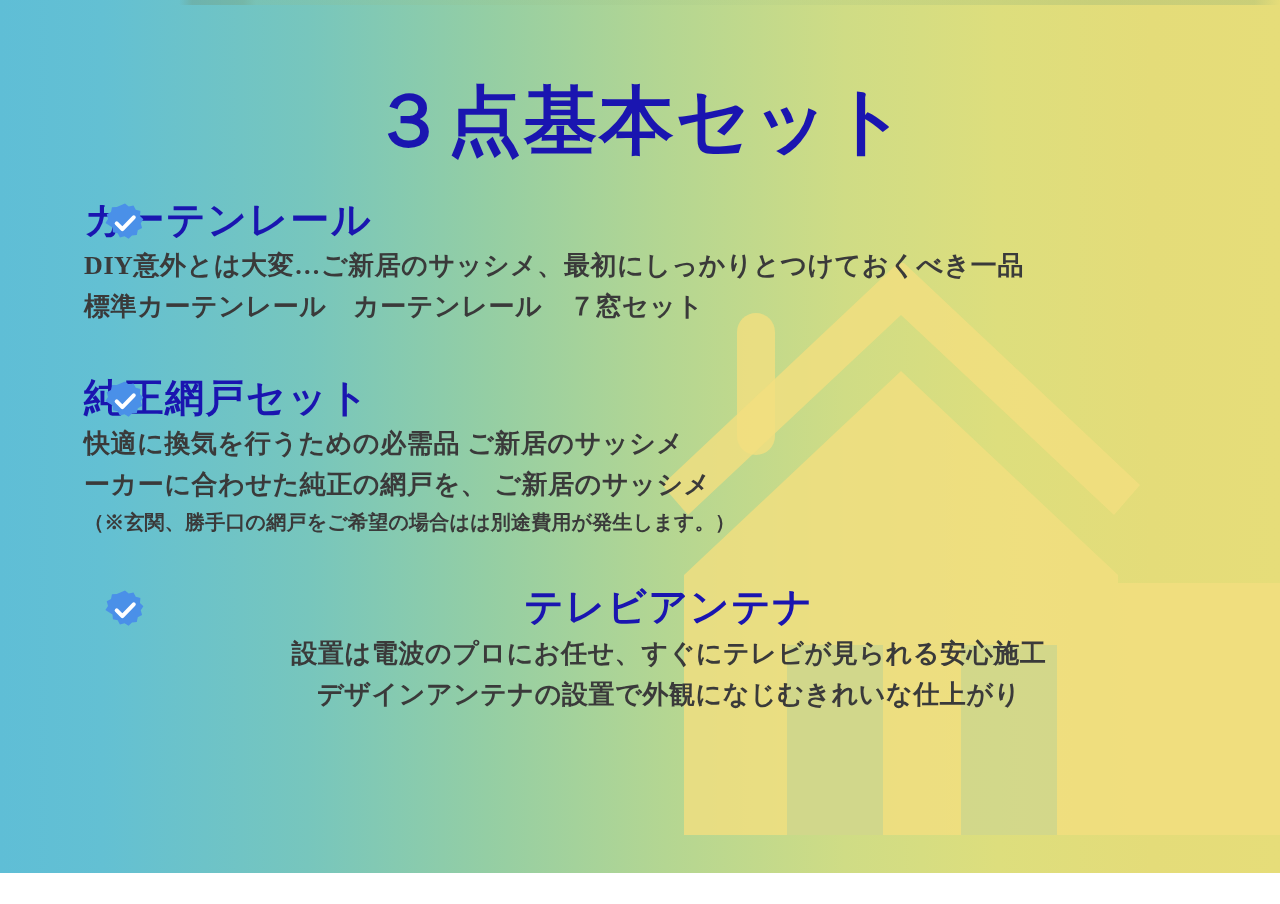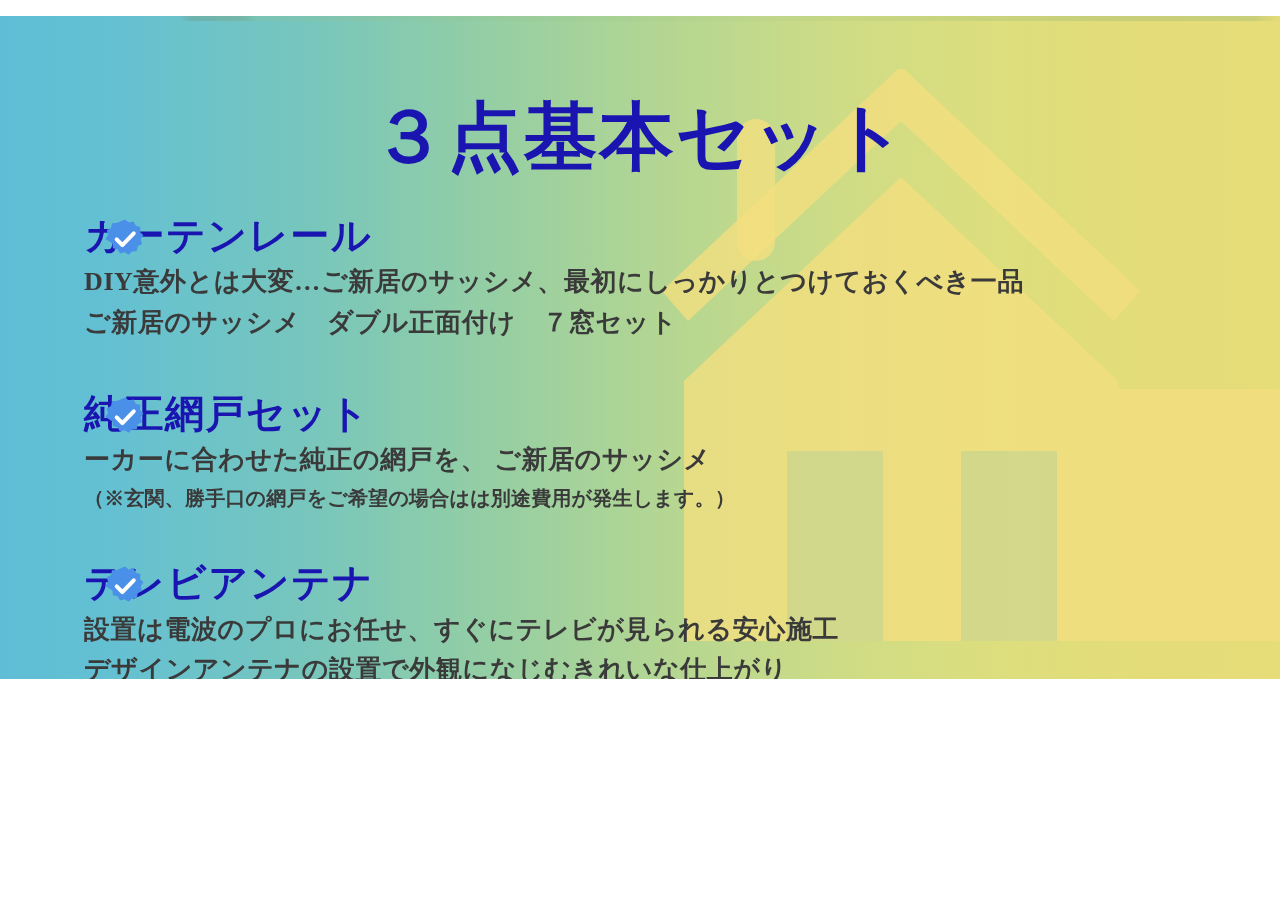--- a/index.html
+++ b/index.html
@@ -10,33 +10,32 @@
   body {
     width: 1280px;
     height: 904px;
     overflow: hidden;
     font-family: "DejaVu Sans", "Liberation Sans", sans-serif;
   }
 
   .poster {
     position: relative;
     width: 1280px;
-    height: 663px;
+    height: 873px;
     overflow: hidden;
     background: linear-gradient(90deg,
         #5fbed6 0%,
         #63c0d3 8%,
         #77c6bd 24%,
         #94ceA4 38%,
         #b4d692 52%,
         #cfdc85 66%,
         #ddde7d 78%,
         #e4dc79 90%,
         #e6dd79 100%);
-    margin-top: 16px;
   }
 
   
   .top-strip {
     position: absolute;
     left: 0; top: 0;
     width: 100%;
     height: 5px;
     background: linear-gradient(90deg,
         rgba(90,175,185,0) 0%,
@@ -94,21 +93,21 @@
     padding: 0;
     list-style: none;
     margin-top: 36px;
   }
 
   .feature {
     position: relative;
     padding-left: 58px;
     margin-bottom: 28px;
   }
-  .feature:last-child { margin-bottom: 0; }
+  .feature:last-child { margin-bottom: 0; text-align: center; }
 
   .feature-2 { margin-top: 46px; margin-bottom: 24px; }
   .feature-3 { margin-top: 44px; }
 
   .badge-icon {
     position: absolute;
     left: 78px;
     top: 6px;
     width: 42px;
     height: 42px;
@@ -179,35 +178,36 @@
         <span class="badge-icon">
           <svg viewBox="0 0 48 48" xmlns="http://www.w3.org/2000/svg" aria-hidden="true">
             <path fill="#4a90e8" d="M24 1.6l4.3 3.5 5.4-1.1 2.6 4.9 5.3 1.5-0.5 5.5 3.9 3.9-3 4.6 1.5 5.3-4.9 2.6-1.1 5.4-5.5 0.5-3.9 3.9-4.6-3-5.3 1.5-2.6-4.9-5.4-1.1-0.5-5.5L1.6 24l3-4.6L3.1 14.1l4.9-2.6 1.1-5.4 5.5-0.5z"></path>
             <path fill="none" stroke="#ffffff" stroke-width="4.6" stroke-linecap="round" stroke-linejoin="round" d="M14.5 24.5 L21 31 L34 17.5"></path>
           </svg>
         </span>
         <div class="feature-inner" style="padding-left:0">
           <h2 class="feature-heading">カーテンレール</h2>
           <p class="feature-body">
             <span class="line">DIY意外とは大変…ご新居のサッシメ、最初にしっかりとつけておくべき一品</span>
-            <span class="line">ご新居のサッシメ　ダブル正面付け　７窓セット</span>
+            <span class="line">標準カーテンレール　カーテンレール　７窓セット</span>
           </p>
         </div>
       </li>
 
       <li class="feature feature-2">
         <span class="badge-icon">
           <svg viewBox="0 0 48 48" xmlns="http://www.w3.org/2000/svg" aria-hidden="true">
             <path fill="#4a90e8" d="M24 1.6l4.3 3.5 5.4-1.1 2.6 4.9 5.3 1.5-0.5 5.5 3.9 3.9-3 4.6 1.5 5.3-4.9 2.6-1.1 5.4-5.5 0.5-3.9 3.9-4.6-3-5.3 1.5-2.6-4.9-5.4-1.1-0.5-5.5L1.6 24l3-4.6L3.1 14.1l4.9-2.6 1.1-5.4 5.5-0.5z"></path>
             <path fill="none" stroke="#ffffff" stroke-width="4.6" stroke-linecap="round" stroke-linejoin="round" d="M14.5 24.5 L21 31 L34 17.5"></path>
           </svg>
         </span>
         <div class="feature-inner" style="padding-left:0">
           <h2 class="feature-heading">純正網戸セット</h2>
           <p class="feature-body">
+            <span class="line">快適に換気を行うための必需品 ご新居のサッシメ</span>
             <span class="line">ーカーに合わせた純正の網戸を、 ご新居のサッシメ</span>
             <span class="note">（※玄関、勝手口の網戸をご希望の場合はは別途費用が発生します。）</span>
           </p>
         </div>
       </li>
 
       <li class="feature feature-3">
         <span class="badge-icon">
           <svg viewBox="0 0 48 48" xmlns="http://www.w3.org/2000/svg" aria-hidden="true">
             <path fill="#4a90e8" d="M24 1.6l4.3 3.5 5.4-1.1 2.6 4.9 5.3 1.5-0.5 5.5 3.9 3.9-3 4.6 1.5 5.3-4.9 2.6-1.1 5.4-5.5 0.5-3.9 3.9-4.6-3-5.3 1.5-2.6-4.9-5.4-1.1-0.5-5.5L1.6 24l3-4.6L3.1 14.1l4.9-2.6 1.1-5.4 5.5-0.5z"></path>

